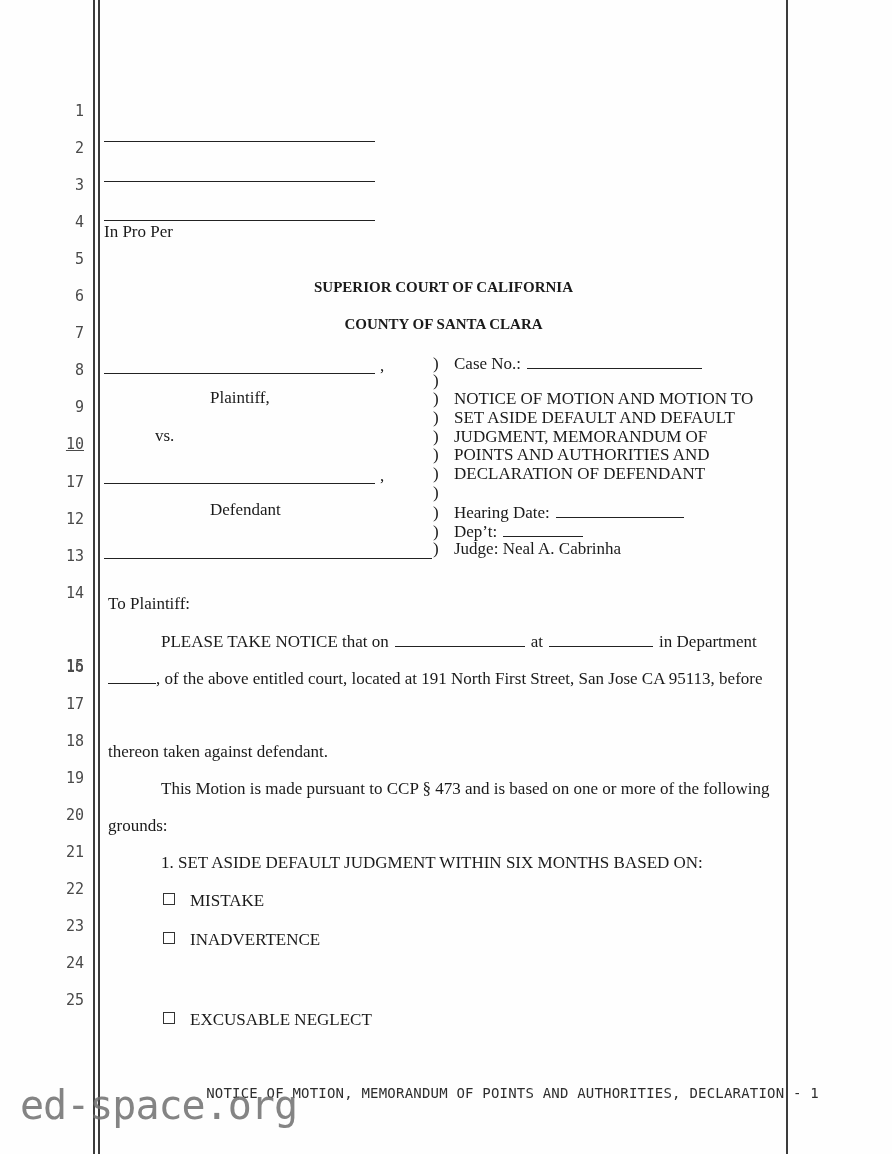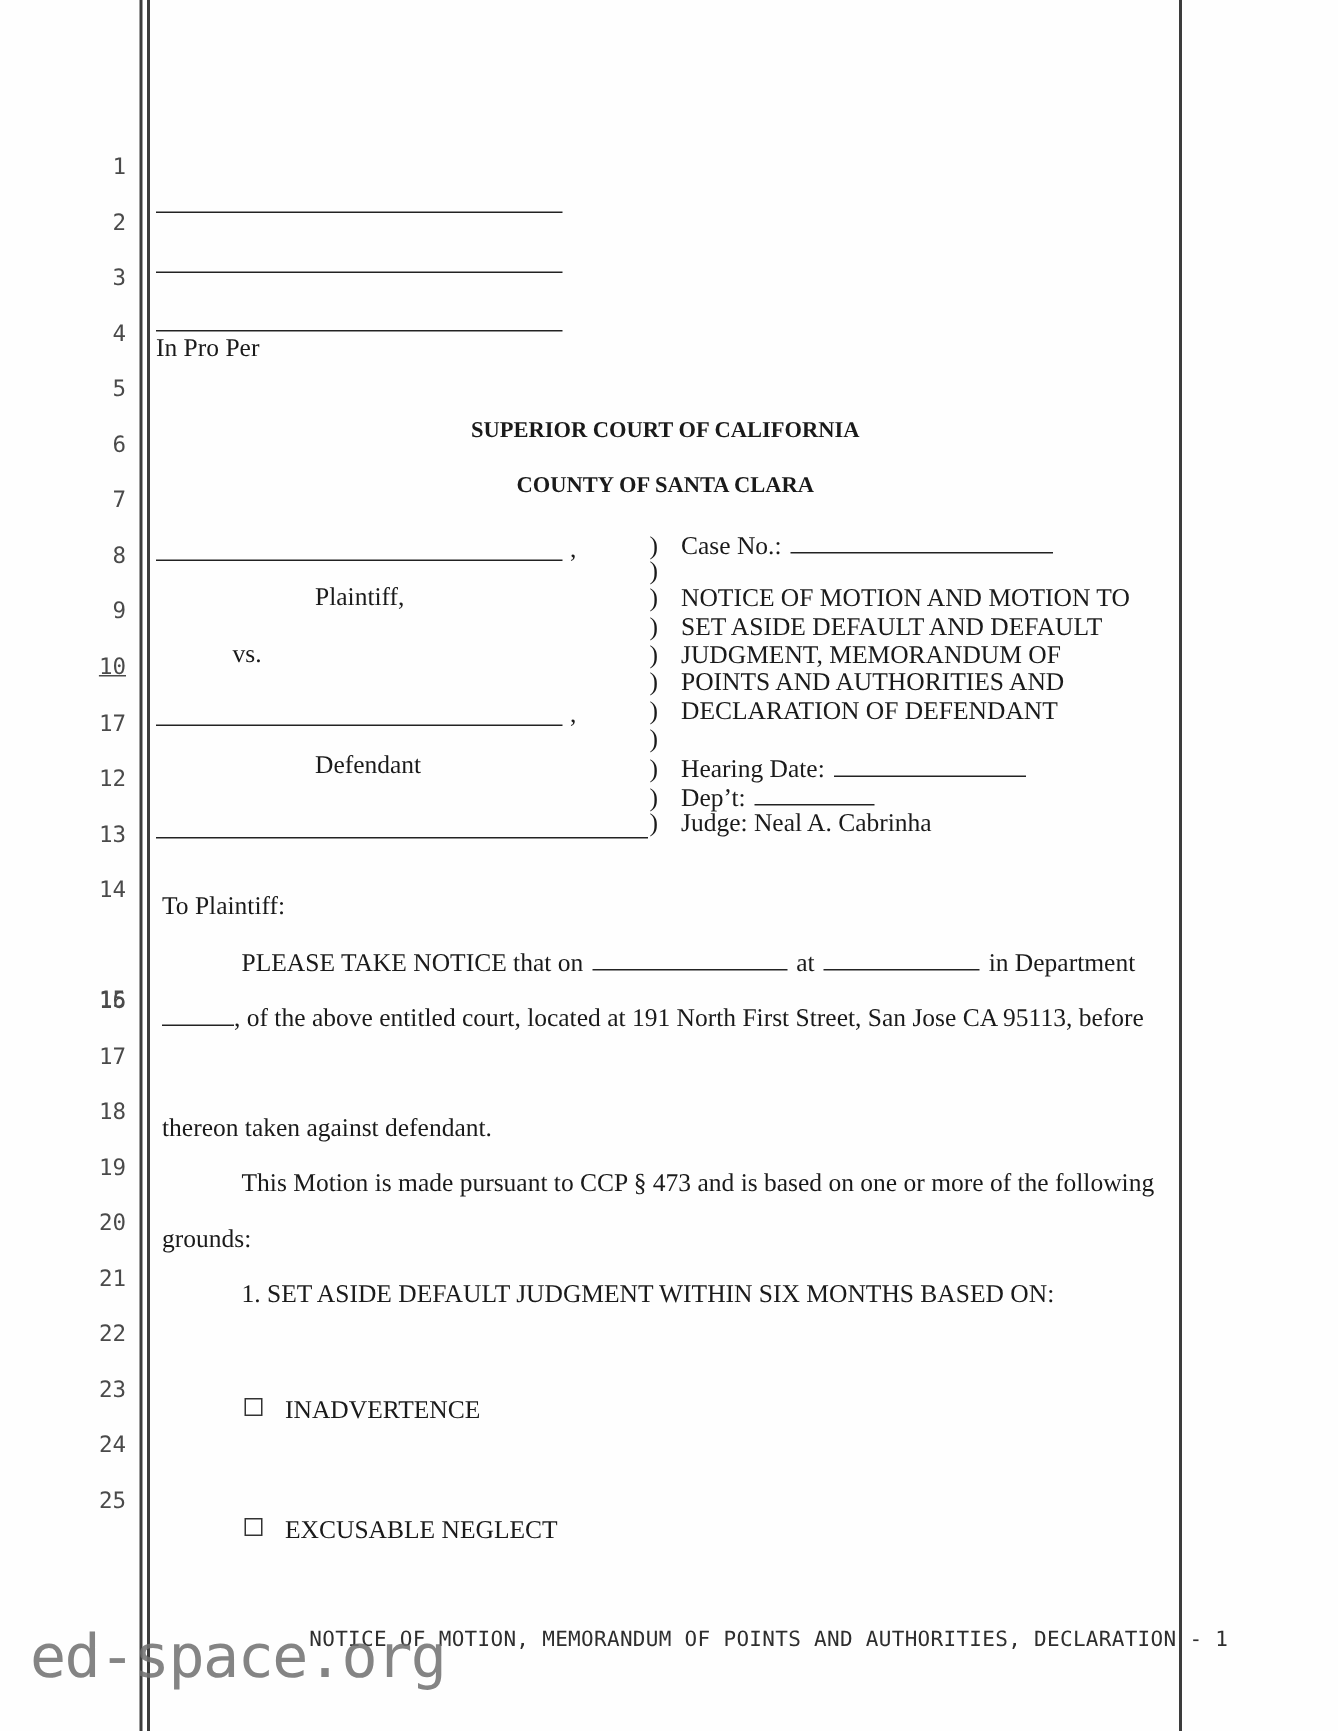--- a/index.html
+++ b/index.html
@@ -135,20 +135,21 @@
 
 
   <div class="bline" style="top:742px"><span>thereon taken against defendant.</span></div>
 
   <div class="bline" style="top:779px"><span class="indent"></span><span>This Motion is made pursuant to CCP § 473 and is based on one or more of the following</span></div>
 
   <div class="bline" style="top:816px"><span>grounds:</span></div>
 
   <div class="bline" style="top:853px"><span class="indent"></span><span>1. SET ASIDE DEFAULT JUDGMENT WITHIN SIX MONTHS BASED ON:</span></div>
 
+  <div class="bline" style="top:891px"><span class="cbox"></span><span class="cbox-label">MISTAKE</span></div>
 
   <div class="bline" style="top:930px"><span class="cbox"></span><span class="cbox-label">INADVERTENCE</span></div>
 
 
   <div class="bline" style="top:1010px"><span class="cbox"></span><span class="cbox-label">EXCUSABLE NEGLECT</span></div>
 
   <div class="footer">NOTICE OF MOTION, MEMORANDUM OF POINTS AND AUTHORITIES, DECLARATION - 1</div>
 
   <div class="watermark">ed-space.org</div>
 

